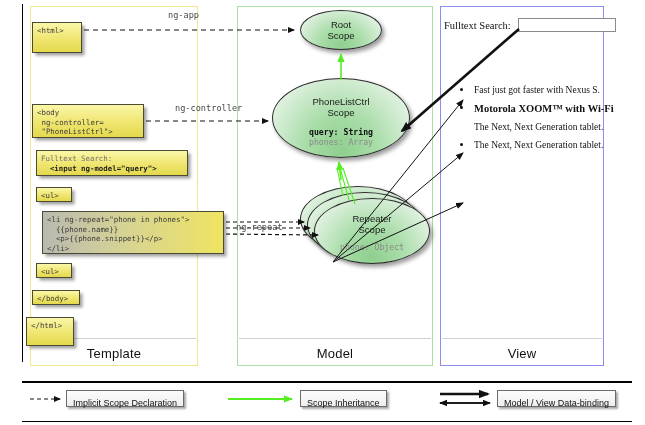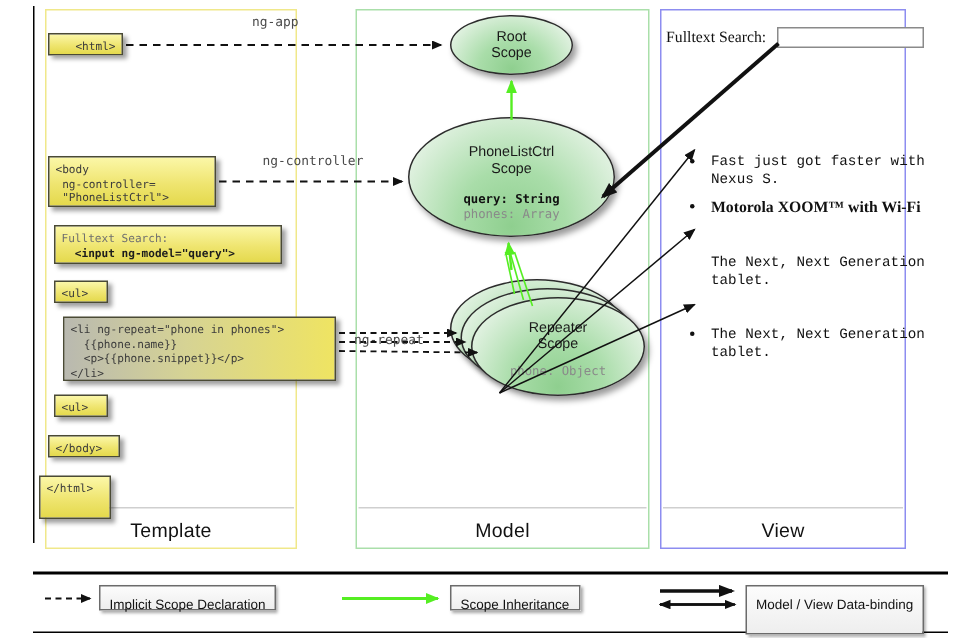--- a/index.html
+++ b/index.html
@@ -66,21 +66,21 @@
     box-shadow: 2.5px 2.5px 3px rgba(0,0,0,0.38);
     white-space: pre;
     background: linear-gradient(to bottom, #fbf7a8 0%, #efe570 55%, #e4d94c 100%);
   }
   .codebox.grad-h {
     background: linear-gradient(to right, #b9b9b0 0%, #d6d394 45%, #efe462 100%);
   }
   .codebox .dim { color: #6f6f6f; }
   .codebox .strong { color: #1c1c1c; font-weight: bold; }
 
-  #tpl-html   { left: 32px;  top: 22px;  width: 50px;  height: 15px; text-align: right; }
+  #tpl-html   { left: 32px;  top: 22px;  width: 50px;  height: 31px; }
   #tpl-body   { left: 32px;  top: 104px; width: 112px; height: 34px; }
   #tpl-search { left: 36px;  top: 150px; width: 152px; height: 26px; }
   #tpl-ul1    { left: 36px;  top: 187px; width: 36px;  height: 15px; }
   #tpl-li     { left: 42px;  top: 211px; width: 182px; height: 43px; }
   #tpl-ul2    { left: 36px;  top: 263px; width: 36px;  height: 15px; }
   #tpl-bodyc  { left: 32px;  top: 290px; width: 48px;  height: 15px; }
   #tpl-htmlc  { left: 26px;  top: 317px; width: 48px;  height: 29px; }
 
   
   .ellipse {
@@ -132,22 +132,22 @@
     position: absolute; left: 0px; top: 4px;
     width: 3px; height: 3px; border-radius: 50%; background: #111;
   }
   .view-name {
     margin-left: 14px;
     font-family: "Liberation Serif", serif;
     font-size: 10.5px; font-weight: bold; color: #111;
     line-height: 13px;
   }
   .view-snippet {
-    margin-left: 14px; margin-top: 24px;
-    font-family: Liberation Mono, monospace;
+    margin-left: 14px; margin-top: 6px;
+    font-family: Liberation Serif, serif;
     font-size: 9.5px; color: #111; line-height: 12px;
   }
 
   
   .ovl { position: absolute; left: 0; top: 0; width: 645px; height: 425px; pointer-events: none; }
 
   .lbl {
     position: absolute;
     font-family: "DejaVu Sans Mono", "Liberation Mono", monospace;
     font-size: 8.6px;
@@ -164,21 +164,21 @@
     background: linear-gradient(to bottom, #fcfcfc 0%, #eeeeee 100%);
     box-shadow: 1.5px 1.5px 2px rgba(0,0,0,0.35);
     font-size: 9px;
     color: #111;
     padding: 7px 6px;
     box-sizing: border-box;
     white-space: nowrap;
   }
   #lg-box-1 { left: 66px;  top: 390px; height: 17px; }
   #lg-box-2 { left: 300px; top: 390px; height: 17px; }
-  #lg-box-3 { left: 497px; top: 390px; height: 33px; }
+  #lg-box-3 { left: 497px; top: 390px; height: 17px; }
 </style>
 </head>
 <body>
 
 <div class="root">
 
   <div class="frame-left"></div>
   <div class="frame-top-rule"></div>
   <div class="frame-bot-rule"></div>
 

